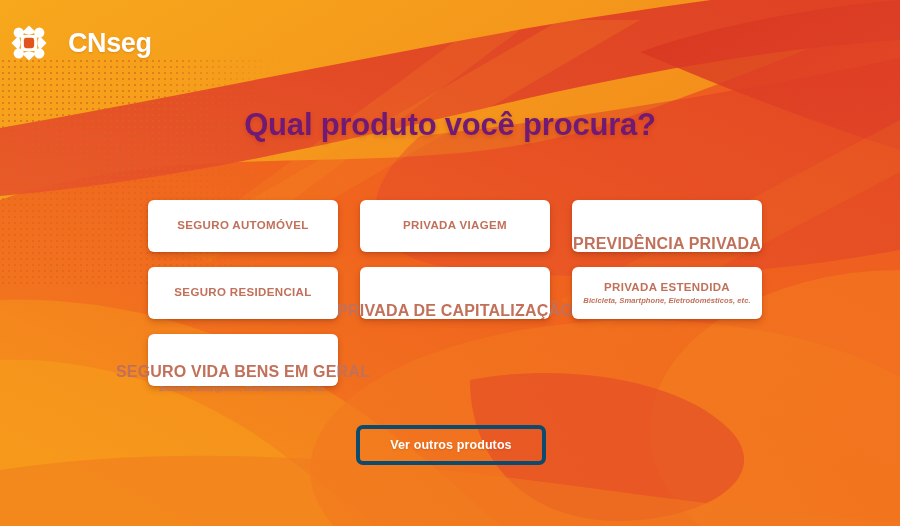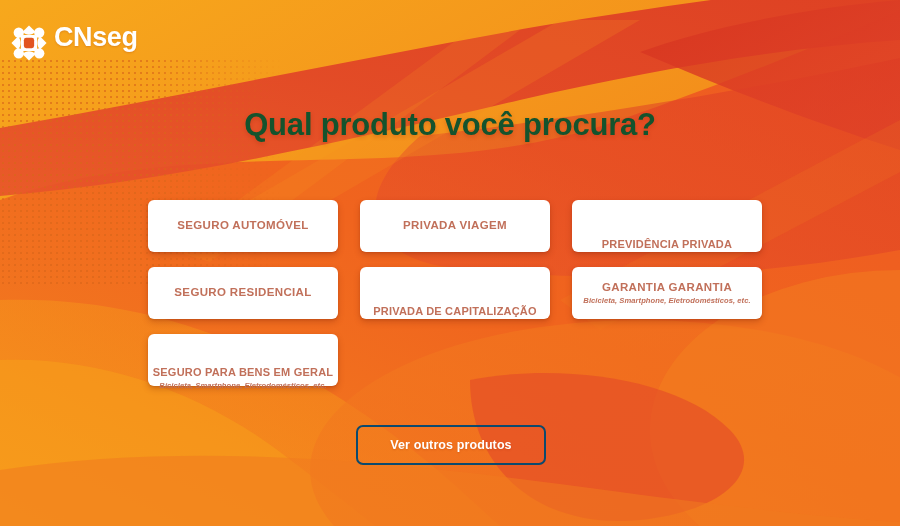--- a/index.html
+++ b/index.html
@@ -45,41 +45,42 @@
             mask-image: linear-gradient(to right, #000 0%, #000 46%, transparent 86%);
     pointer-events: none;
   }
 
   
   #logo {
     position: absolute;
     left: 10px;
     top: 24px;
     display: flex;
-    gap: 6px;
+    align-items: center;
+    gap: 20px;
     z-index: 6;
   }
   #logo .mark { width: 38px; height: 38px; display: block; }
   #logo .word {
     color: #FFFFFF;
     font-size: 27px;
     font-weight: bold;
     letter-spacing: -.4px;
     line-height: 1;
     text-shadow: 0 1px 2px rgba(150,40,10,.22);
   }
 
   
   #heading {
     position: absolute;
     top: 107px;
     left: 0;
     width: 900px;
     text-align: center;
-    color: #14532d;
+    color: #701a75;
     font-size: 31px;
     font-weight: bold;
     letter-spacing: -.2px;
     text-shadow: 0 2px 4px rgba(150,40,10,.28);
     z-index: 5;
   }
 
   
   #grid {
     position: absolute;
@@ -109,41 +110,41 @@
   }
 
   .product-card .title {
     color: #C1705A;
     font-size: 11.5px;
     font-weight: bold;
     letter-spacing: .35px;
     line-height: 1.15;
     white-space: nowrap;
   }
-  .product-card.col3 .title { font-size: 11px; letter-spacing: .2px; margin-top: 36px; }
+  .product-card.col3 .title { font-size: 16px; letter-spacing: .2px; margin-top: 36px; }
 
   .product-card .subtitle {
     margin-top: 3px;
     color: #C1705A;
     font-size: 7.6px;
     font-style: italic;
     font-weight: bold;
     letter-spacing: .05px;
     line-height: 1.1;
     white-space: nowrap;
   }
 
   
   #cta {
     position: absolute;
     left: 356px;
     top: 425px;
     width: 190px;
     height: 40px;
-    border: 2px solid #0c4a6e;
+    border: 4px solid #0c4a6e;
     border-radius: 7px;
     background: transparent;
     color: #FFFFFF;
     font-family: "Liberation Sans", sans-serif;
     font-size: 12.5px;
     font-weight: bold;
     letter-spacing: .1px;
     cursor: pointer;
     z-index: 5;
     text-shadow: 0 1px 2px rgba(150,40,10,.25);
@@ -253,27 +254,27 @@
     <div class="product-card col1">
       <span class="title">SEGURO RESIDENCIAL</span>
     </div>
 
 
     <div class="product-card col3">
       <span class="title">PRIVADA DE CAPITALIZAÇÃO</span>
     </div>
 
     <div class="product-card col1">
-      <span class="title">GARANTIA GARANTIA</span>
+      <span class="title">PRIVADA ESTENDIDA</span>
       <span class="subtitle">Bicicleta, Smartphone, Eletrodomésticos, etc.</span>
     </div>
 
 
     <div class="product-card col3">
-      <span class="title">SEGURO PARA BENS EM GERAL</span>
+      <span class="title">SEGURO VIDA BENS EM GERAL</span>
       <span class="subtitle">Bicicleta, Smartphone, Eletrodomésticos, etc.</span>
     </div>
 
   </div>
 
   <button id="cta">Ver outros produtos</button>
 
 </div>
 
 </body></html>

